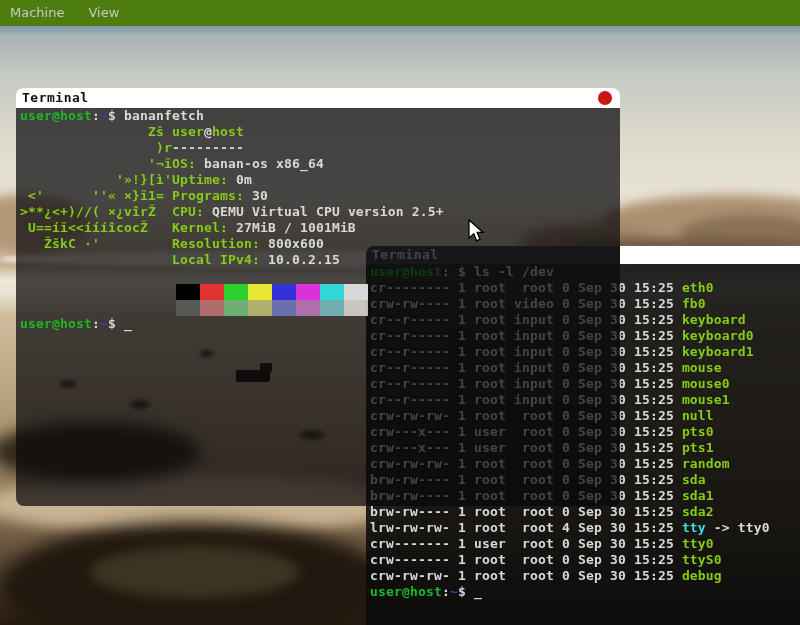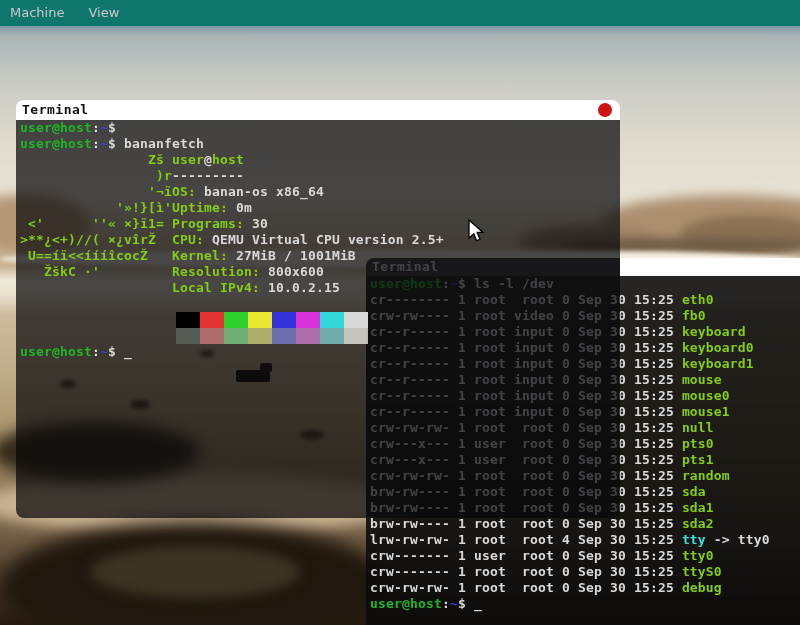--- a/index.html
+++ b/index.html
@@ -4,21 +4,21 @@
 <style>
   * { margin:0; padding:0; box-sizing:border-box; }
   body { background:#000; }
   #screen {
     position:relative; width:800px; height:625px; overflow:hidden;
     font-family:"DejaVu Sans Mono","Liberation Mono",monospace;
   }
   
   #menubar {
     position:absolute; left:0; top:0; width:800px; height:26px;
-    background:#0f766e; z-index:40; display:flex; align-items:center;
+    background:#4d7c0f; z-index:40; display:flex; align-items:center;
     font-family:"DejaVu Sans","Liberation Sans",sans-serif;
     font-size:13px; color:#c9c9c9;
   }
   .menu-item { padding:0 12px; height:26px; line-height:26px; }
   .menu-item:first-child { padding-left:10px; }
   
   #wallpaper {
     position:absolute; left:0; top:26px; width:800px; height:599px; z-index:0;
     background:linear-gradient(180deg,
       #7e98a6 0px,#a9b4b6 10px,#c7c9c3 50px,#ddd9cd 110px,#e8e3d5 170px,
@@ -35,21 +35,21 @@
   .wb { left:0px;  top:224px; width:800px; height:18px; background:#f2eee2; filter:blur(2px); }
   .r1 { left:-20px; top:448px; width:430px; height:60px; background:#c9b392; filter:blur(7px); }
   .r4 { left:-10px; top:396px; width:210px; height:60px; background:#33291a; filter:blur(8px); }
   .r2 { left:0px;  top:496px; width:390px; height:130px; background:#20180e; filter:blur(9px); }
   .r3 { left:90px; top:520px; width:210px; height:52px; background:#3c3423; filter:blur(6px); }
   .rock { background:#4a3c28; filter:blur(2px); }
   
   .truck-body { position:absolute; left:236px; top:344px; width:34px; height:12px; background:#1a1510; border-radius:2px; }
   .truck-cab  { position:absolute; left:260px; top:337px; width:12px; height:9px;  background:#241d15; border-radius:2px; }
   
-  .window { position:absolute; overflow:hidden;margin-top:12px; }
+  .window { position:absolute; overflow:hidden; }
   #term2 { left:366px; top:246px; width:434px; height:379px; z-index:5; border-radius:8px 0 0 0; }
   #term1 { left:16px;  top:88px;  width:604px; height:418px; z-index:10; border-radius:8px; }
   .titlebar { position:relative; width:100%; font-weight:bold; font-size:13px; }
   #term1 .titlebar { height:20px; line-height:20px; background:#ffffff; color:#111111; }
   #term2 .titlebar { height:18px; line-height:18px;
     background:linear-gradient(90deg,#3e3e3e 0,#3e3e3e 254px,#ffffff 254px); color:#dcdcdc; }
   .title-label { padding-left:6px; letter-spacing:.5px; }
   .close-btn { position:absolute; right:8px; top:3px; width:14px; height:14px;
     border-radius:50%; background:#cc1414; }
   .term-body { position:relative; width:100%; }
@@ -116,21 +116,20 @@
         <div class="tline"><span class="cg">user@host</span><span class="cw">:</span><span class="cb">~</span><span class="cw">$ </span><span class="cw">_</span></div>
       </div>
   </div>
 
   <div class="window" id="term1">
     <div class="titlebar">
       <span class="title-label">Terminal</span>
       <span class="close-btn"></span>
     </div>
     <div class="term-body" id="term1-body">
-        <div class="tline"><span class="cg">user@host</span><span class="cw">:</span><span class="cb">~</span><span class="cw">$ </span></div>
         <div class="tline"><span class="cg">user@host</span><span class="cw">:</span><span class="cb">~</span><span class="cw">$ </span><span class="cw">bananfetch</span></div>
         <div class="tline"><span class="cy">                Zš </span><span class="cy">user</span><span class="cw">@</span><span class="cy">host</span></div>
         <div class="tline"><span class="cy">                 )r</span><span class="cw">---------</span></div>
         <div class="tline"><span class="cy">                '¬ï</span><span class="cy">OS:</span><span class="cw"> banan-os x86_64</span></div>
         <div class="tline"><span class="cy">            '»!}[ì'</span><span class="cy">Uptime:</span><span class="cw"> 0m</span></div>
         <div class="tline"><span class="cy"> &lt;'      ''« ×}ï1= </span><span class="cy">Programs:</span><span class="cw"> 30</span></div>
         <div class="tline"><span class="cy">&gt;**¿&lt;+)//( ×¿vîrŽ  </span><span class="cy">CPU:</span><span class="cw"> QEMU Virtual CPU version 2.5+</span></div>
         <div class="tline"><span class="cy"> U==íï&lt;&lt;íííîcocŽ   </span><span class="cy">Kernel:</span><span class="cw"> 27MiB / 1001MiB</span></div>
         <div class="tline"><span class="cy">   ŽškC ·'         </span><span class="cy">Resolution:</span><span class="cw"> 800x600</span></div>
         <div class="tline"><span class="cw">                   </span><span class="cy">Local IPv4:</span><span class="cw"> 10.0.2.15</span></div>

